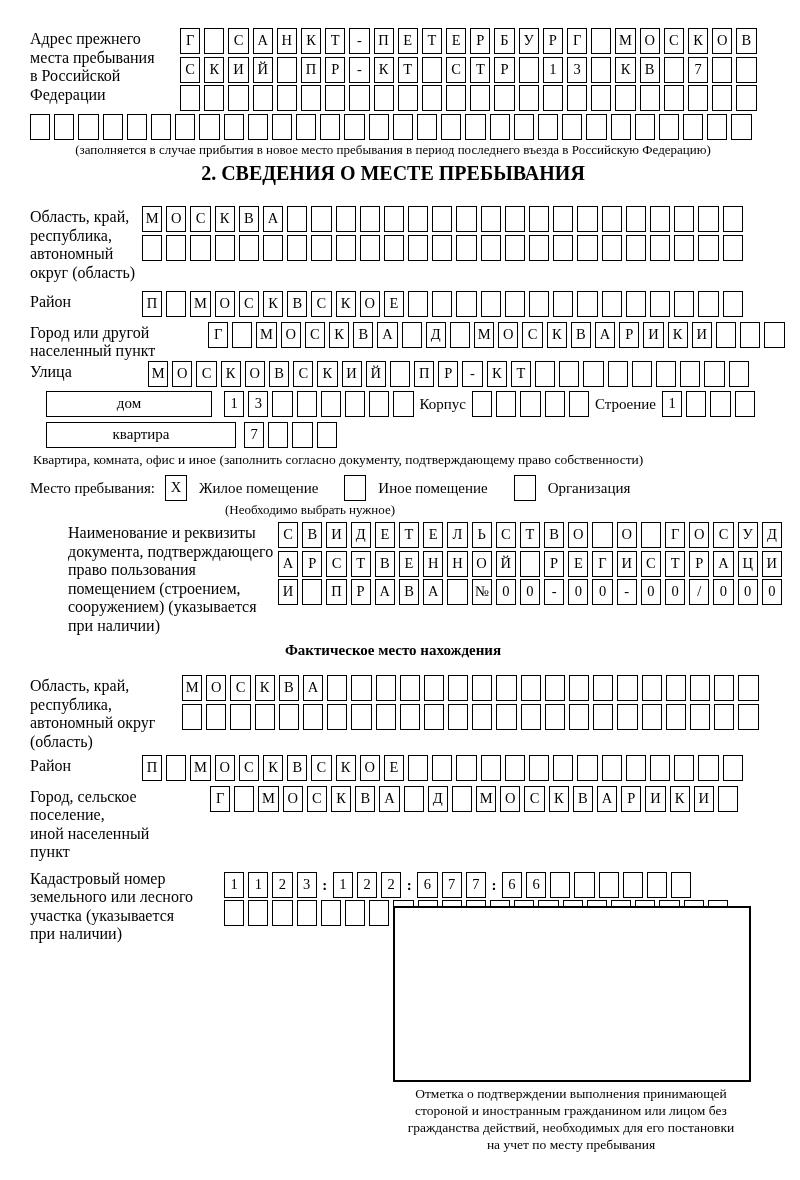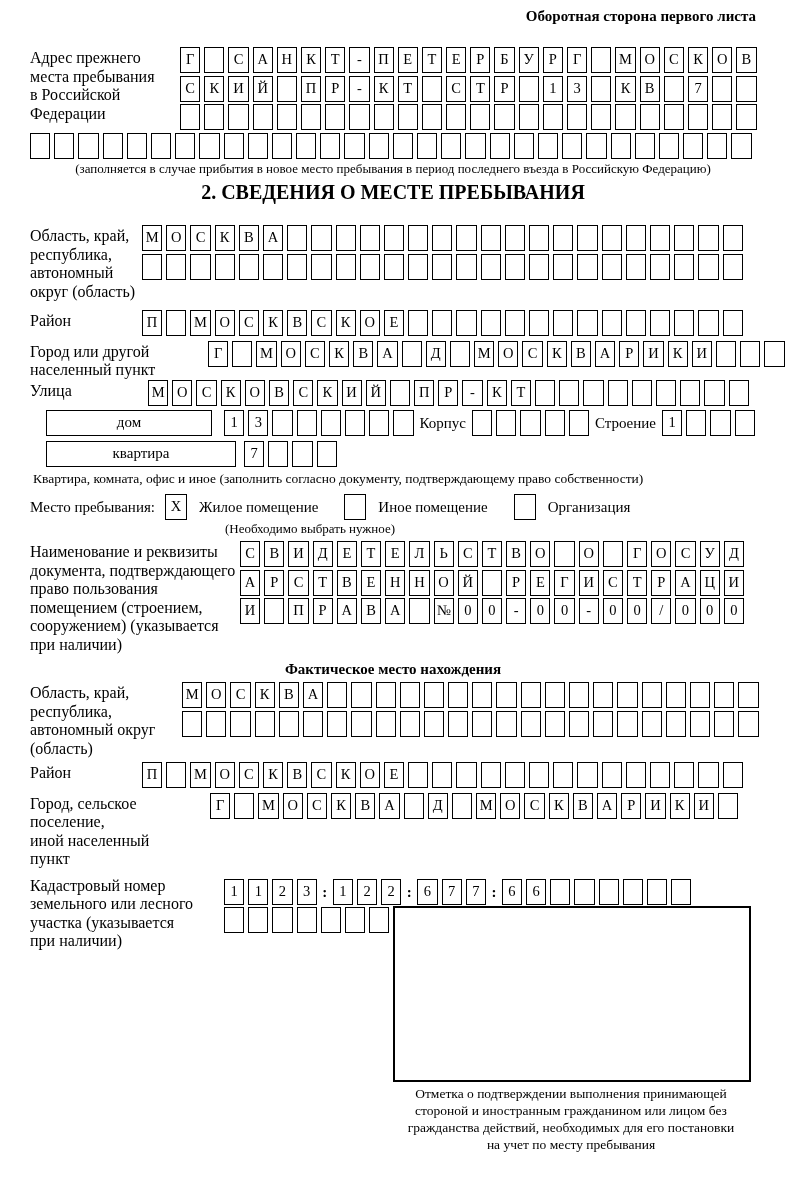--- a/index.html
+++ b/index.html
@@ -9,21 +9,21 @@
     color:#000;
     font-family:"Liberation Serif","DejaVu Serif",serif;
   }
   .sheet { position:relative; width:800px; height:1180px; padding:8px 44px 0 30px; overflow:hidden; background:#fff; }
 
   .hdr { text-align:right; font-weight:bold; font-size:15px; height:19px; }
 
   .block { display:flex; align-items:flex-start; }
   .lbl { font-size:16px; line-height:18.5px; white-space:pre-line; flex:none; padding-top:2px; }
   .w150 { width:150px; } .w112 { width:112px; } .w118 { width:118px; }
-  .w210 { width:210px; } .w152 { width:152px; } .w194 { width:194px; }
+  .w210 { width:210px;margin-left:38px; } .w152 { width:152px; } .w194 { width:194px; }
 
   .rows { flex:1 1 auto; min-width:0; }
 
   .boxrow { display:flex; gap:4px; margin-bottom:2.5px; }
   .cellbox {
     flex:none; display:inline-block;
     width:20.2px; height:26px;
     border:1.6px solid #000;
     font-size:14.5px; line-height:22px; text-align:center;
     background:#fff;
@@ -44,36 +44,35 @@
   .gap12 { width:12px; flex:none; } .gap8 { width:8px; flex:none; }
 
   .small-note { font-size:13.5px; line-height:16px; padding-left:3px; margin-bottom:2px; }
 
   .stay-row { display:flex; align-items:center; margin-top:7px; font-size:15px; }
   .stay-lbl { flex:none; padding-right:10px; }
   .opt { display:flex; align-items:center; margin-right:26px; }
   .opt .cellbox { margin-right:12px; }
   .stay-note { font-size:13px; margin-left:195px; margin-bottom:4px; line-height:17px; }
 
-  .fact-title { text-align:center; font-weight:bold; font-size:15px; margin-top:7px; margin-bottom:4px; }
+  .fact-title { text-align:center; font-weight:bold; font-size:15px; margin-top:7px; margin-bottom:16px; }
   .fact-note { text-align:center; font-size:13px; line-height:16.5px; white-space:pre-line; margin-bottom:7px; }
 
   .mark-area { position:absolute; left:393px; top:906px; width:362px; }
   .mark-box { width:358px; height:176px; border:2px solid #000; background:#fff; }
   .mark-note { margin-top:3px; width:400px; margin-left:-22px; text-align:center; font-size:13.5px; line-height:17px; white-space:pre-line; }
 
   .mt9 { margin-top:9px; } .mt4 { margin-top:4px; } .mt6 { margin-top:6px; }
   .mt2 { margin-top:2px;gap:28px; } .mt20 { margin-top:20px; }
 </style>
 </head>
 <body>
 
 <div class="sheet">
 
-  <div class="hdr">Оборотная сторона первого листа</div>
 
   <div class="block mt20">
     <div class="lbl w150">Адрес прежнего
 места пребывания
 в Российской
 Федерации</div>
     <div class="rows">
       <div class="boxrow">
           <span class="cellbox">Г</span>
           <span class="cellbox"></span>

